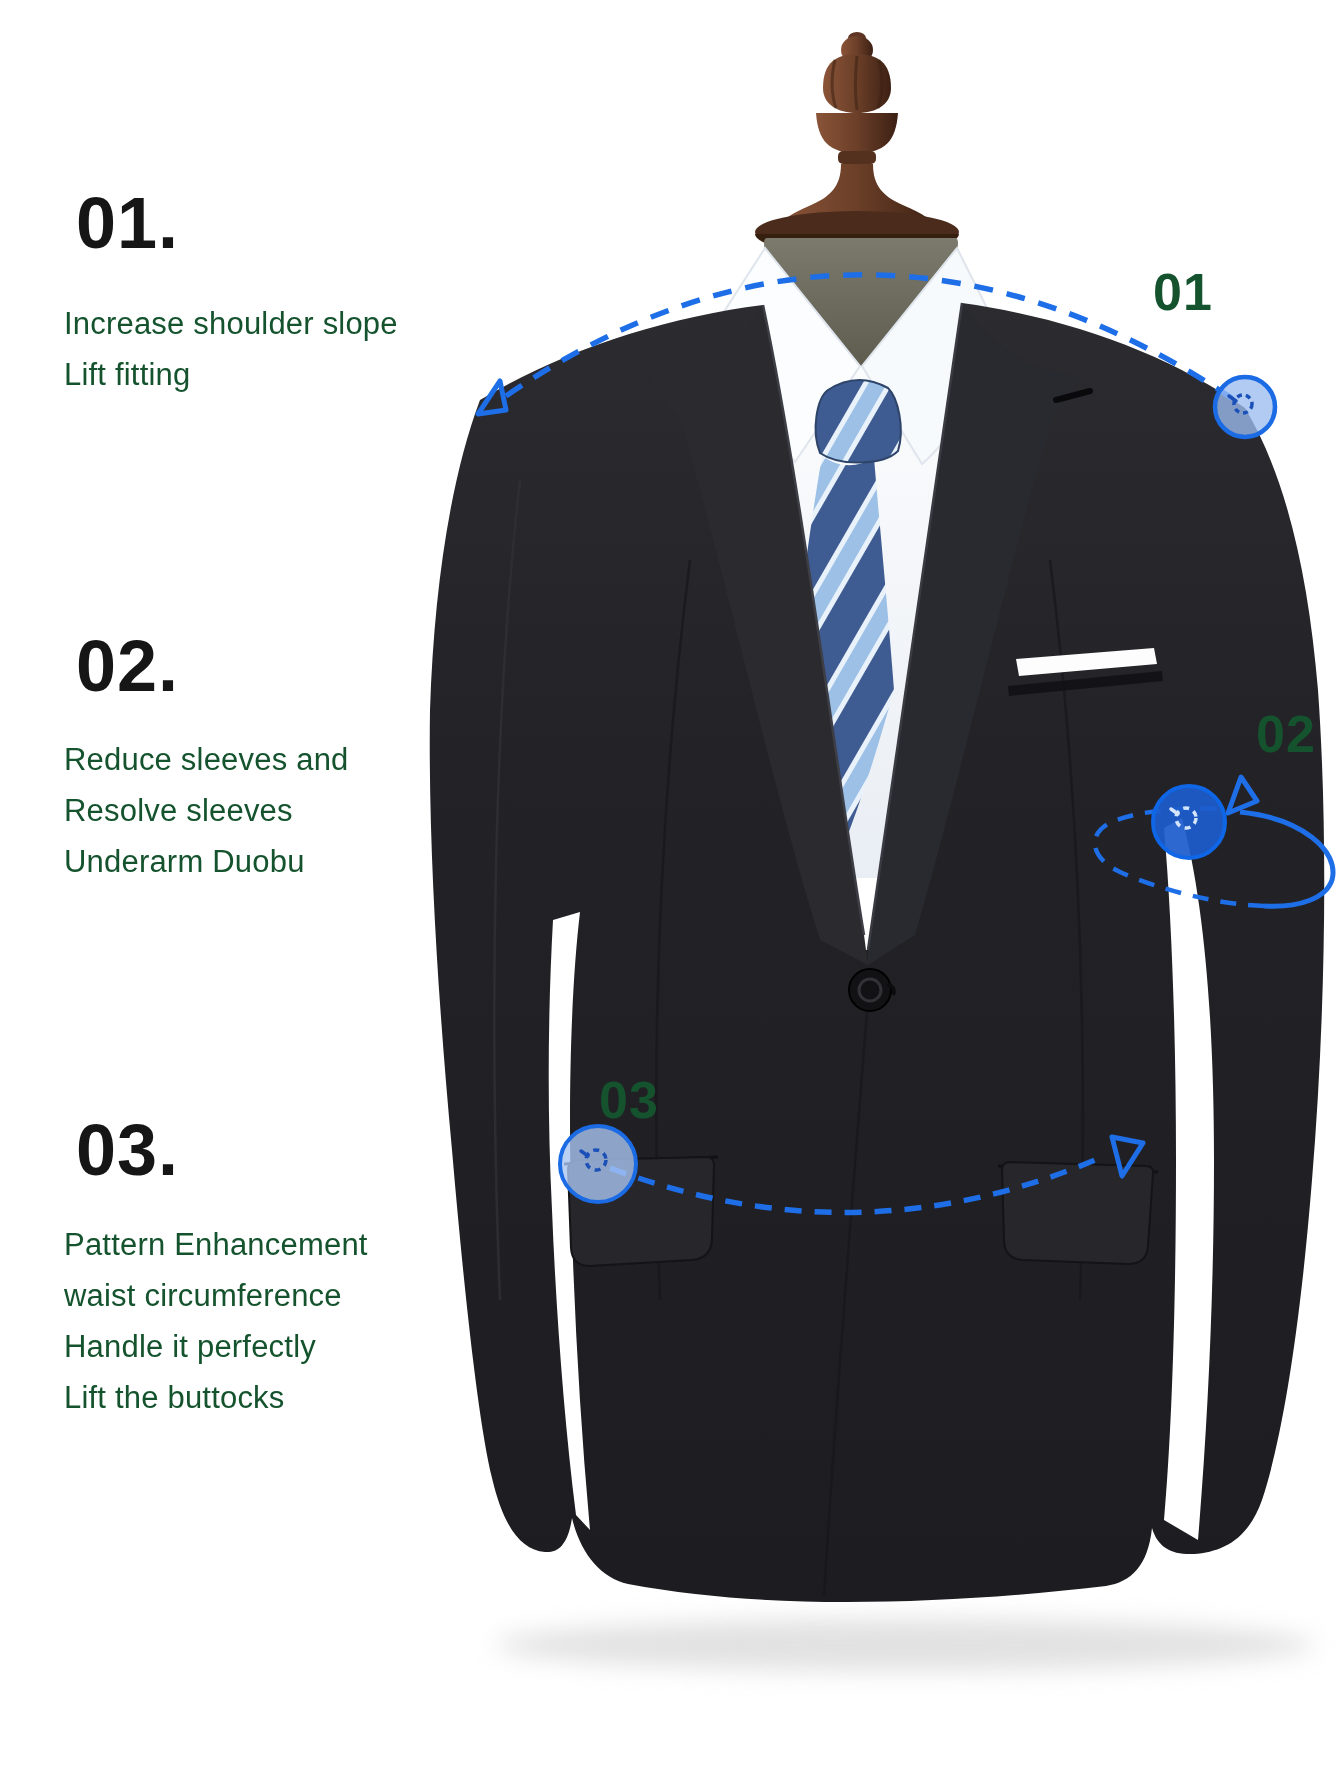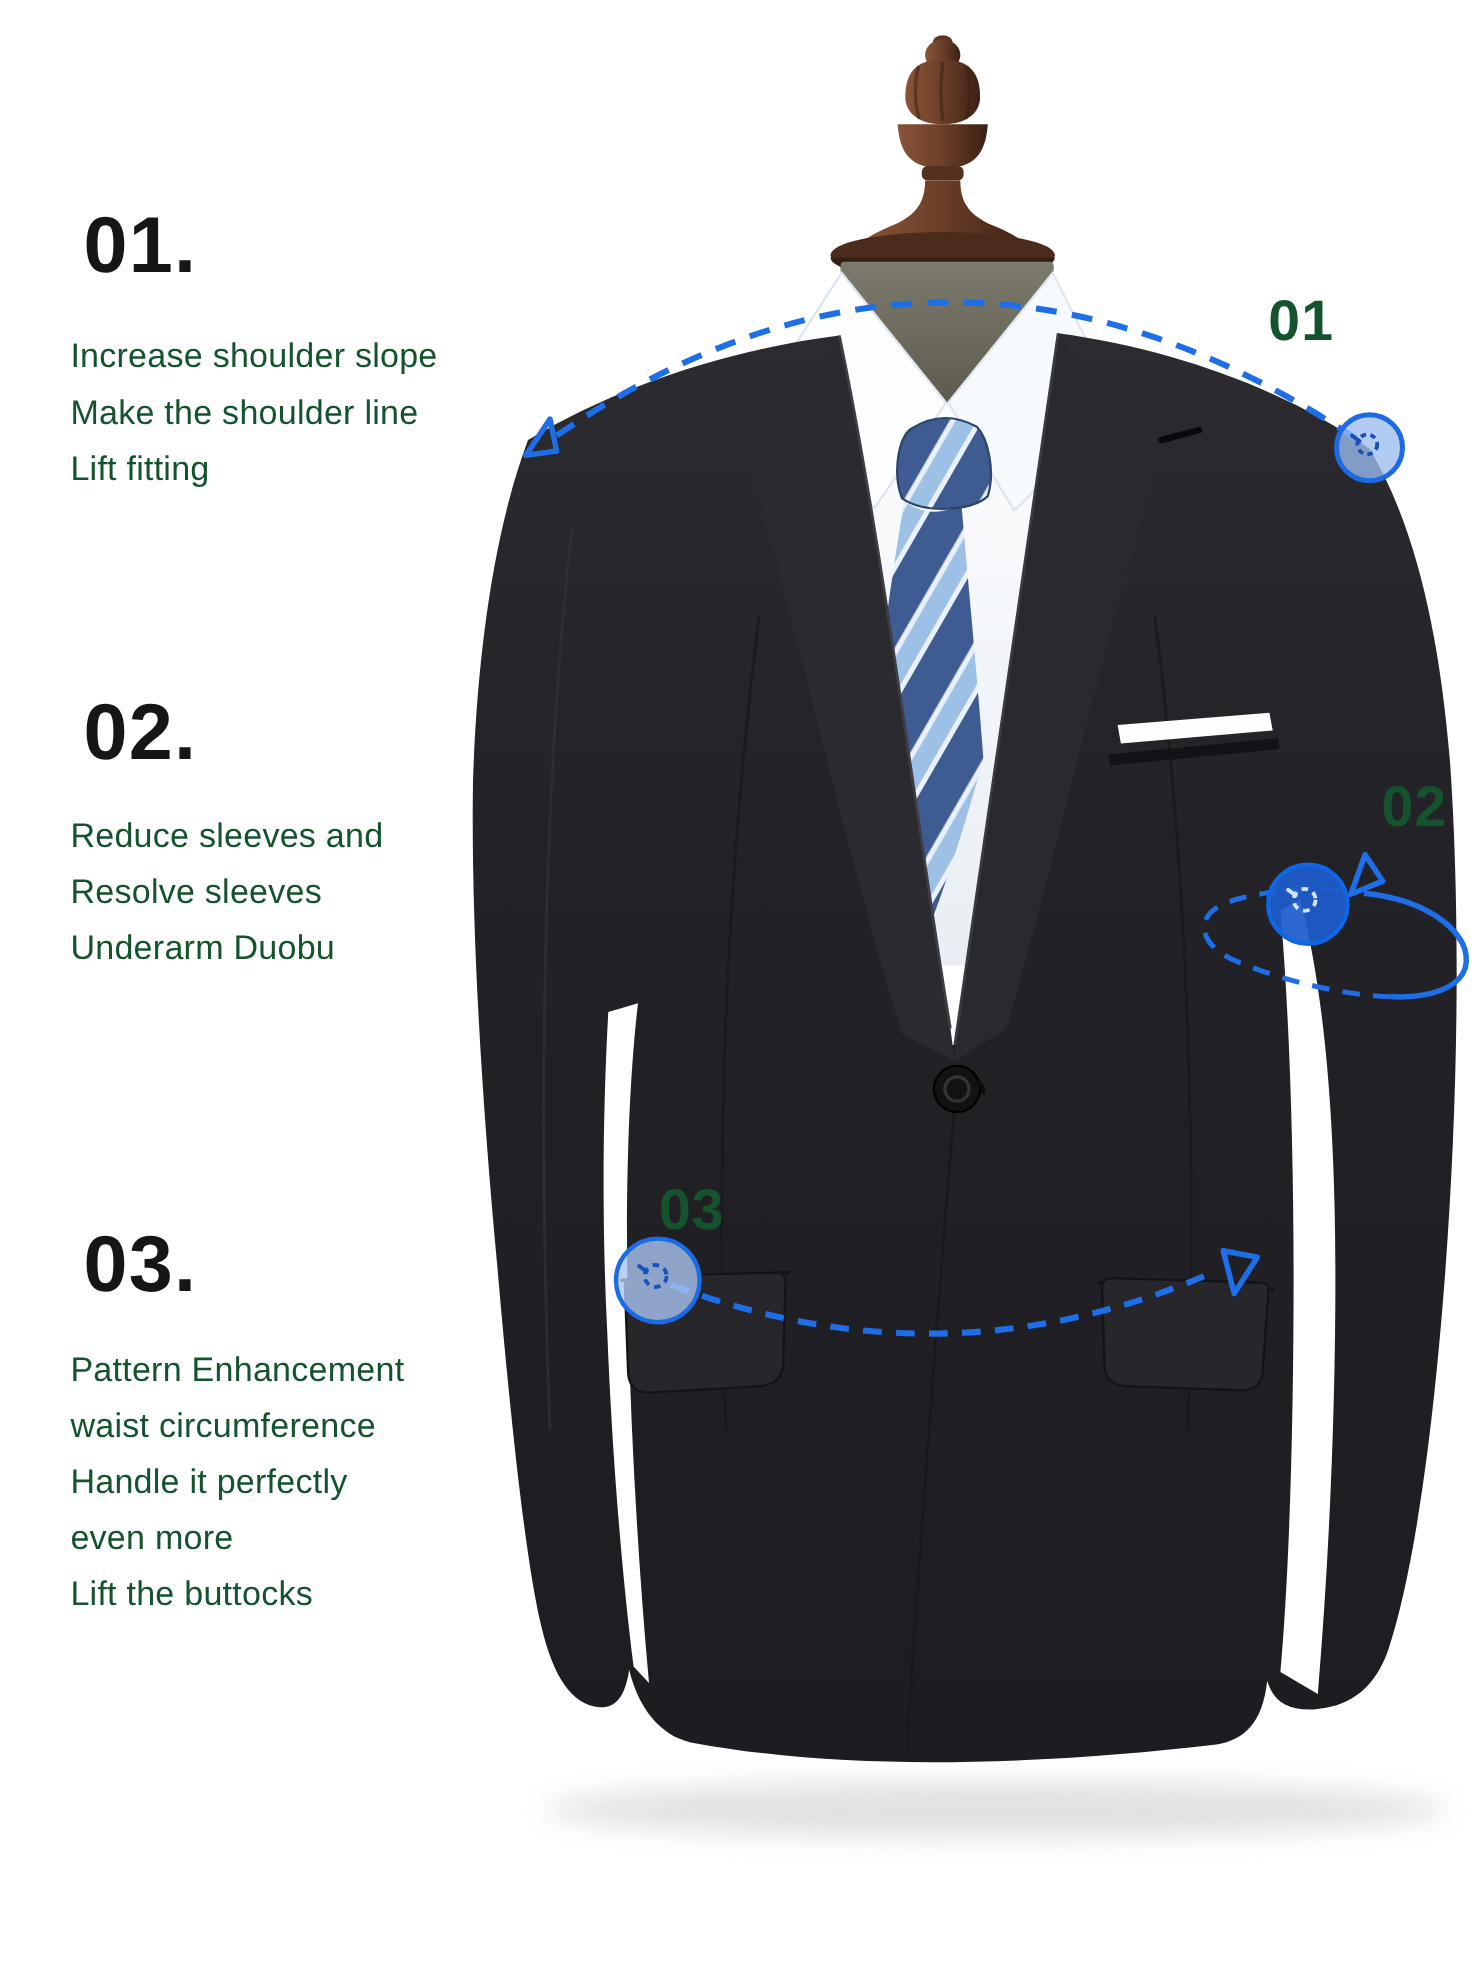--- a/index.html
+++ b/index.html
@@ -177,37 +177,35 @@
         <circle cx="598" cy="1164" r="38" fill="#a9c6f1" fill-opacity="0.8" stroke="#1b6be4" stroke-width="4"></circle>
         <circle cx="596" cy="1160" r="10" fill="none" stroke="#1a50b8" stroke-width="3.5" stroke-dasharray="6 5"></circle>
         <path d="M 581 1151 L 588 1156" stroke="#1a50b8" stroke-width="3.5" stroke-linecap="round"></path>
       </g>
     </g>
   </svg>
 
   <div class="step-heading" id="heading-1">01.</div>
   <div class="step-lines" id="lines-1">
     <div>Increase shoulder slope</div>
-    <div>Make the shoulder line</div>
     <div>Lift fitting</div>
   </div>
 
   <div class="step-heading" id="heading-2">02.</div>
   <div class="step-lines" id="lines-2">
     <div>Reduce sleeves and</div>
     <div>Resolve sleeves</div>
     <div>Underarm Duobu</div>
   </div>
 
   <div class="step-heading" id="heading-3">03.</div>
   <div class="step-lines" id="lines-3">
     <div>Pattern Enhancement</div>
     <div>waist circumference</div>
     <div>Handle it perfectly</div>
-    <div>even more</div>
     <div>Lift the buttocks</div>
   </div>
 
   <div class="blue-marker" id="marker-1">01</div>
   <div class="blue-marker" id="marker-2">02</div>
   <div class="blue-marker" id="marker-3">03</div>
 
 </div>
 
 </body></html>

